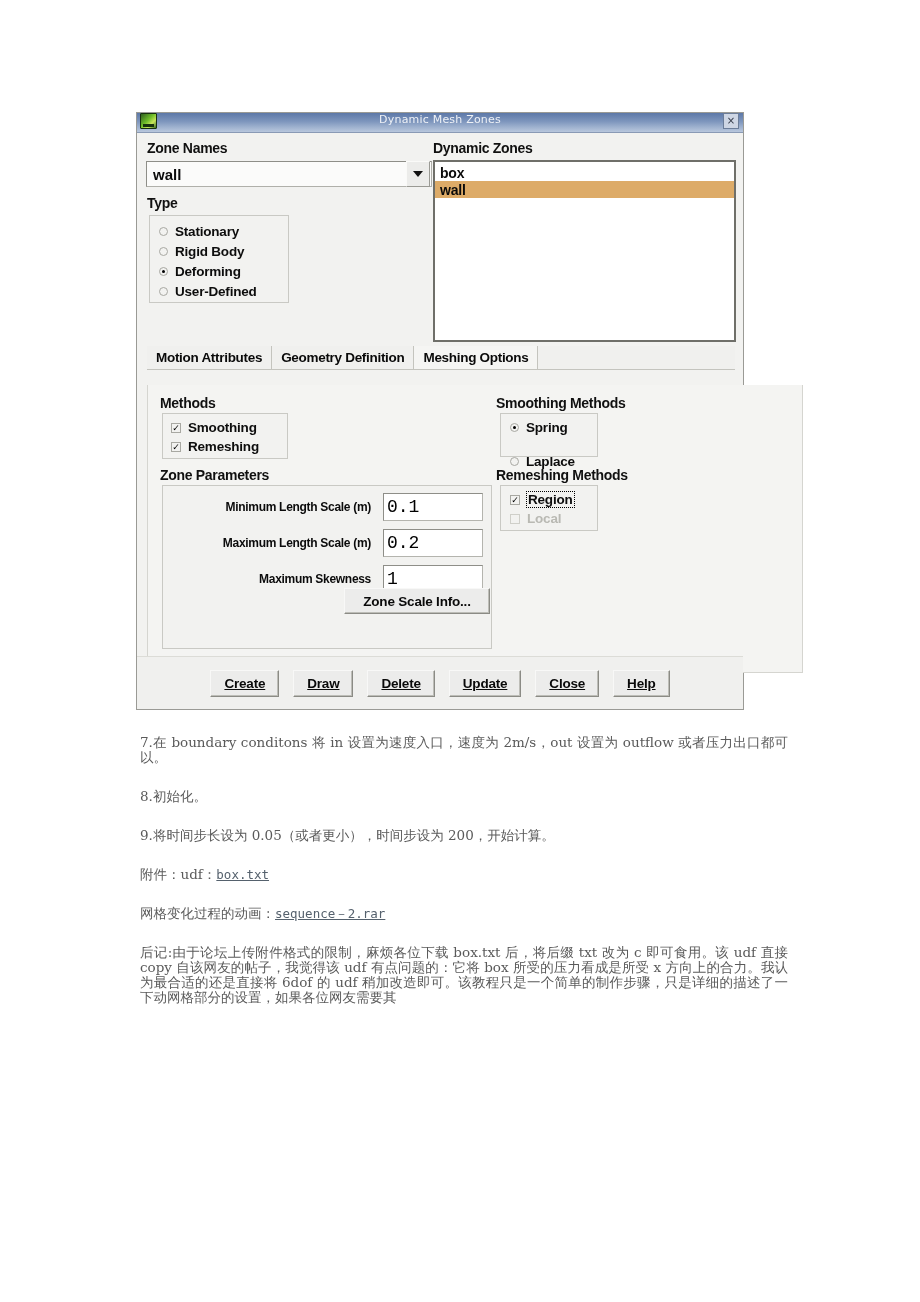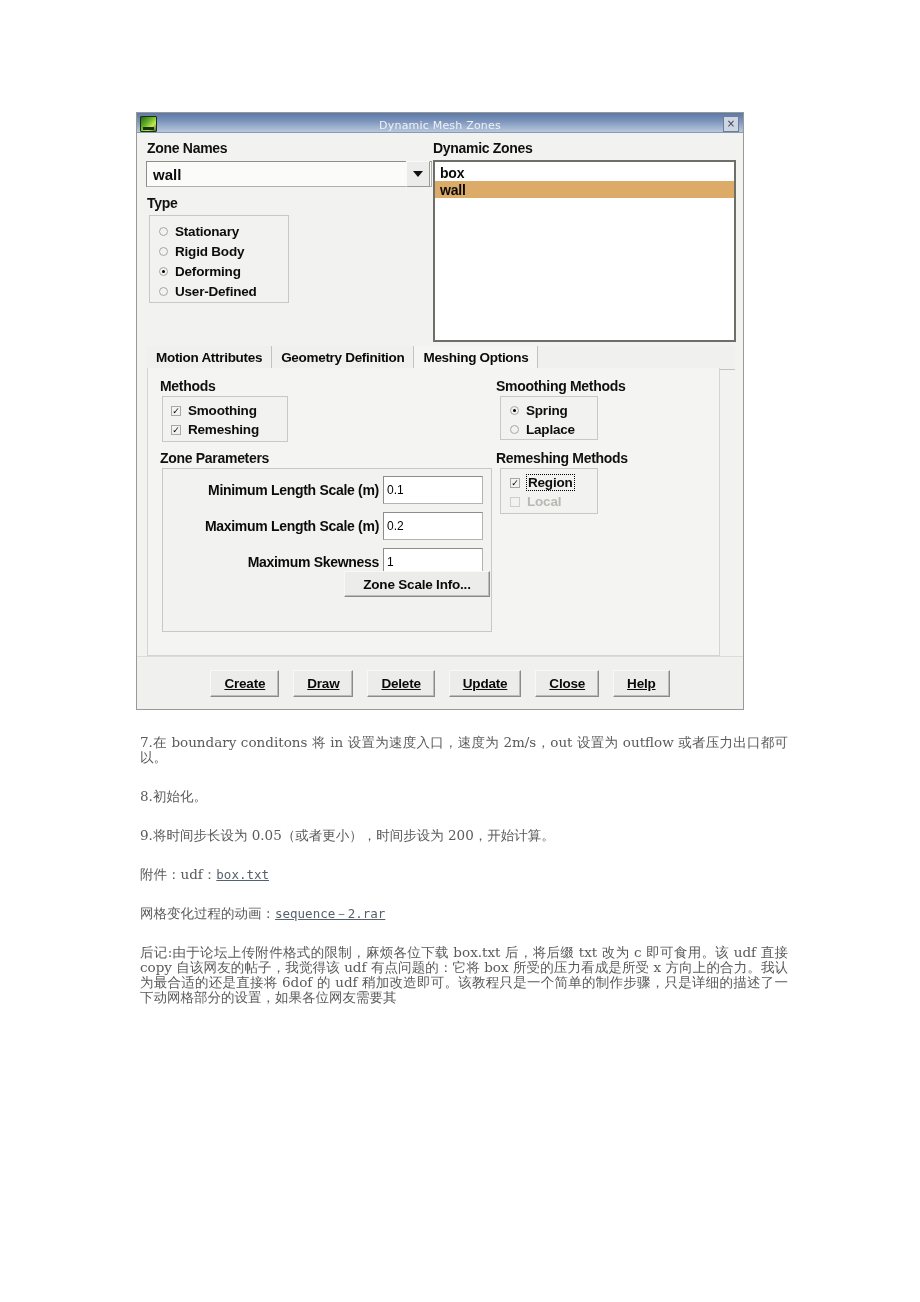--- a/index.html
+++ b/index.html
@@ -24,21 +24,21 @@
     height: 598px;
     background: #f2f2f0;
     border: 1px solid #9a9a95;
     box-sizing: border-box;
   }
 
   #titlebar {
     height: 19px;
     background: linear-gradient(to bottom, #5d78a8 0%, #7e96bd 45%, #9fb2cf 75%, #b9c7dd 100%);
     display: flex;
-    align-items: flex-end;
+    align-items: flex-start;
     position: relative;
     border-bottom: 1px solid #8a9ab5;
   }
   #title-icon {
     width: 15px; height: 14px;
     margin-left: 3px;
     background: linear-gradient(135deg, #2f5f1f 0%, #6fbd2a 45%, #c8e65a 70%, #3a6b22 100%);
     border: 1px solid #17300f;
     border-radius: 1px;
     position: relative;
@@ -87,22 +87,22 @@
     border: 1px solid #c9c9c4;
     background: #f2f2f0;
     box-sizing: border-box;
   }
   .textfield {
     background: #ffffff;
     border: 1px solid #b4b4ae;
     border-top-color: #8e8e88;
     border-left-color: #8e8e88;
     box-sizing: border-box;
-    font-family: Liberation Sans, sans-serif;
-    font-size: 12px;
+    font-family: Liberation Mono, monospace;
+    font-size: 18px;
     color: #000;
     display: flex;
     align-items: center;
     padding-left: 3px;
   }
   .btn {
     background: #ececeb;
     border: 1px solid #f8f8f7;
     border-right-color: #8b8b85;
     border-bottom-color: #8b8b85;
@@ -244,22 +244,22 @@
     color: #0a0a0a;
     border-right: 1px solid #c4c4be;
     letter-spacing: -0.3px;
     background: #f0f0ee;
   }
   .tab.active { background: #f5f5f3; }
   #tab-filler { flex: 1; border-right: none; }
 
   #tabpanel {
     position: absolute;
-    left: 10px; top: 255px;
-    width: 573px; height: 288px;
+    left: 10px; top: 272px;
+    width: 656px; height: 288px;
     background: #f4f4f2;
     border: 1px solid #d5d5d0;
     border-top: none;
     box-sizing: border-box;
   }
 
   #methods-label { position: absolute; left: 12px; top: 10px; }
   #methods-frame { position: absolute; left: 14px; top: 28px; width: 126px; height: 46px; }
   #methods-options { padding: 5px 0 0 8px; display: flex; flex-direction: column; gap: 2px; }
 
@@ -269,36 +269,36 @@
   .param-row {
     display: flex;
     align-items: center;
     justify-content: flex-end;
     height: 30px;
     margin-top: 6px;
     padding-right: 8px;
   }
   .param-row .plbl {
     font-weight: bold;
-    font-size: 14px;
+    font-size: 12px;
     color: #0b0b0b;
-    margin-right: 4px;
+    margin-right: 12px;
     letter-spacing: -0.3px;
   }
   .param-row .textfield { width: 100px; height: 28px; }
 
   #zone-scale-btn {
     position: absolute;
     left: 181px; top: 102px;
     width: 146px; height: 26px;
   }
 
   #smoothing-label { position: absolute; left: 348px; top: 10px; }
   #smoothing-frame { position: absolute; left: 352px; top: 28px; width: 98px; height: 44px; }
-  #smoothing-options { padding: 5px 0 0 9px; display: flex; flex-direction: column; gap: 2px; justify-content: flex-end; }
+  #smoothing-options { padding: 5px 0 0 9px; display: flex; flex-direction: column; gap: 17px; justify-content: flex-end; }
 
   #remeshing-label { position: absolute; left: 348px; top: 82px; }
   #remeshing-frame { position: absolute; left: 352px; top: 100px; width: 98px; height: 46px; }
   #remeshing-options { padding: 5px 0 0 9px; display: flex; flex-direction: column; gap: 2px; }
 
   #buttonbar {
     position: absolute;
     left: 0; bottom: 0;
     width: 100%;
     height: 52px;

